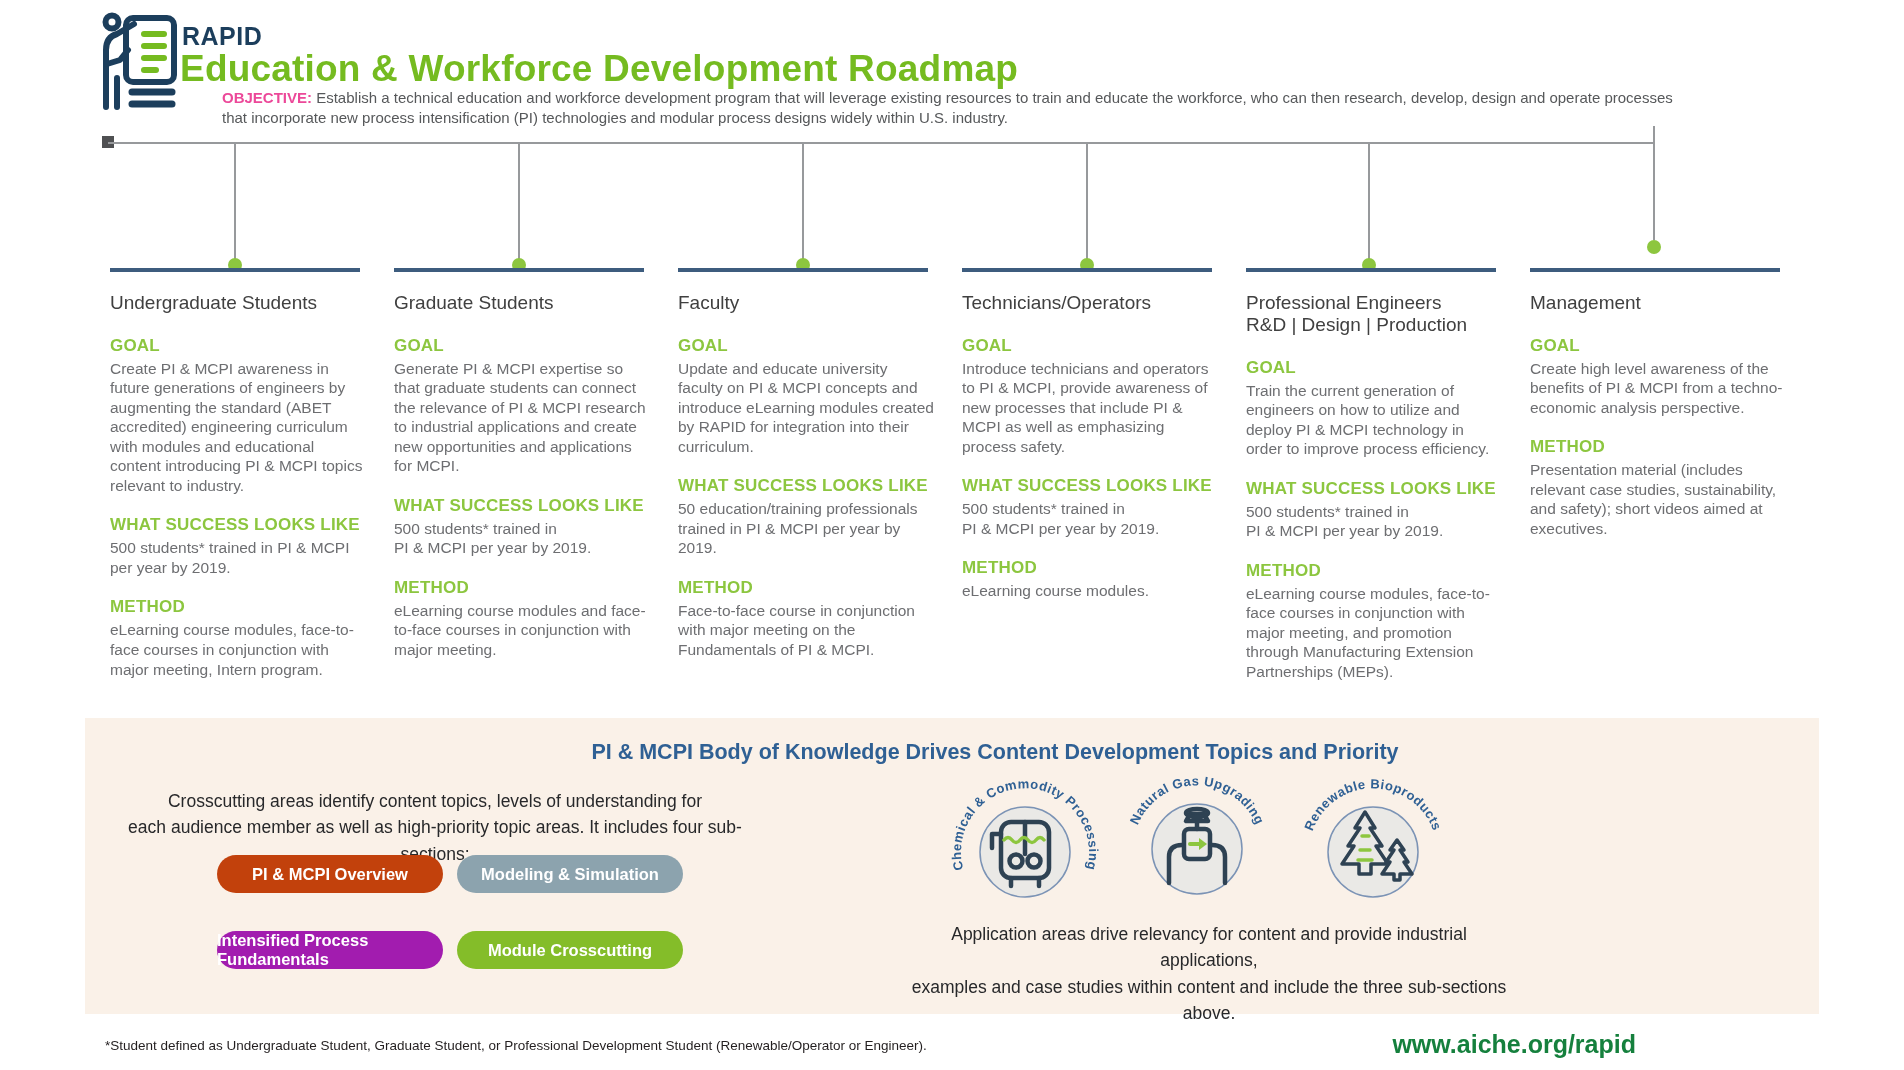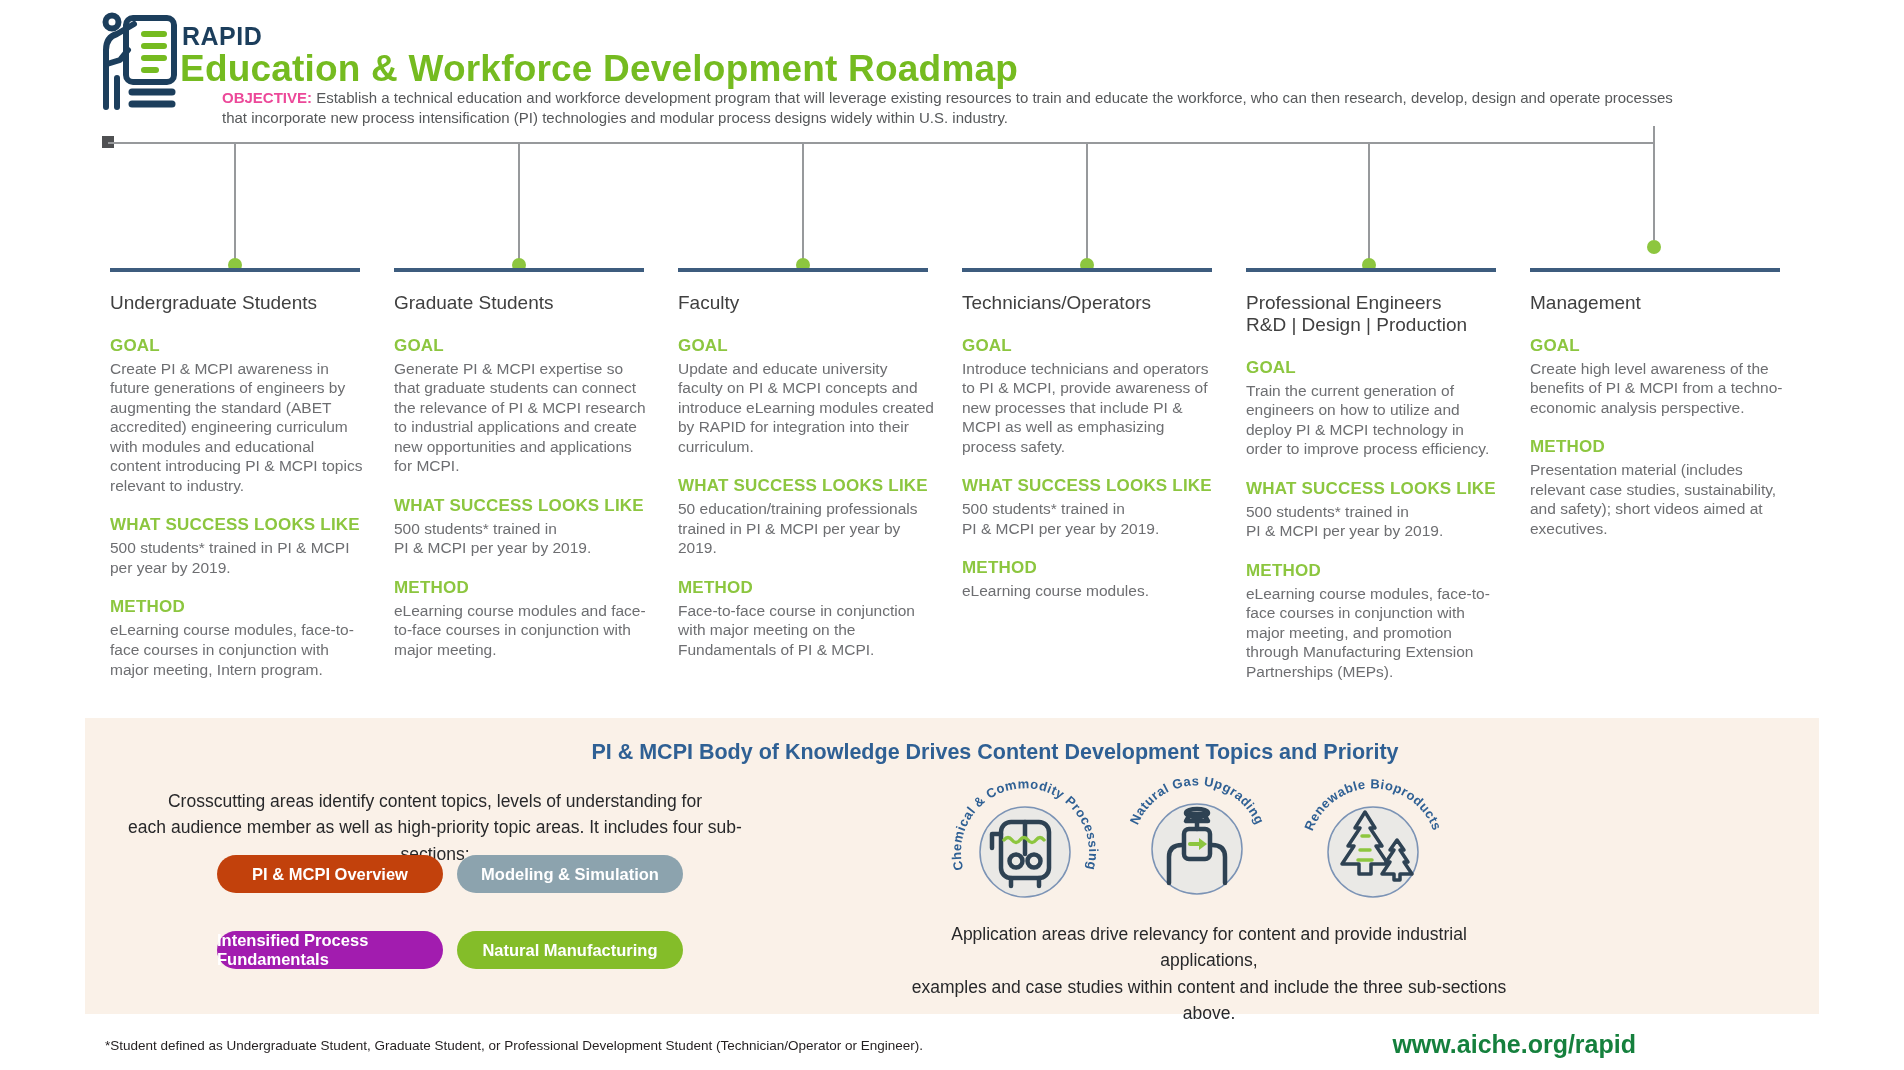--- a/index.html
+++ b/index.html
@@ -202,21 +202,21 @@
   </div>
 
   <div id="panel">
     <div id="panel-title">PI &amp; MCPI Body of Knowledge Drives Content Development Topics and Priority</div>
     <div id="crosscutting">Crosscutting areas identify content topics, levels of understanding for
 each audience member as well as high-priority topic areas. It includes four sub-sections:</div>
 
     <div id="pill-0" class="pill">PI &amp; MCPI Overview</div>
     <div id="pill-1" class="pill">Modeling &amp; Simulation</div>
     <div id="pill-2" class="pill">Intensified Process Fundamentals</div>
-    <div id="pill-3" class="pill">Natural Manufacturing</div>
+    <div id="pill-3" class="pill">Module Crosscutting</div>
 
     <svg id="area-0" class="area-icon" viewBox="-95 -95 190 190">
       <circle r="45" fill="#eae9e6" stroke="#7b93b5" stroke-width="1.5"></circle>
       <path id="arc0" d="M -55,33 A 64,64 0 1 1 55,33" fill="none"></path>
       <text class="arc-label"><textPath href="#arc0" startOffset="50%" text-anchor="middle">Chemical &amp; Commodity Processing</textPath></text>
       <g fill="none" stroke="#2e4253" stroke-width="4.5" stroke-linecap="round" stroke-linejoin="round">
         <rect x="-24" y="-30" width="48" height="56" rx="10"></rect>
         <line x1="0" y1="-30" x2="0" y2="2"></line>
         <circle cx="-9" cy="9" r="6.5"></circle>
         <circle cx="9" cy="9" r="6.5"></circle>
@@ -257,16 +257,16 @@
         <line x1="-11" y1="-16" x2="-4" y2="-16"></line>
         <line x1="-13" y1="-2" x2="-3" y2="-2"></line>
         <line x1="-15" y1="8" x2="-1" y2="8"></line>
       </g>
     </svg>
 
     <div id="application-text">Application areas drive relevancy for content and provide industrial applications,
 examples and case studies within content and include the three sub-sections above.</div>
   </div>
 
-  <div id="footnote">*Student defined as Undergraduate Student, Graduate Student, or Professional Development Student (Technician/Operator or Engineer).</div>
+  <div id="footnote">*Student defined as Undergraduate Student, Graduate Student, or Professional Development Student (Renewable/Operator or Engineer).</div>
   <div id="site-url">www.aiche.org/rapid</div>
 
 </div>
 
 </body></html>

